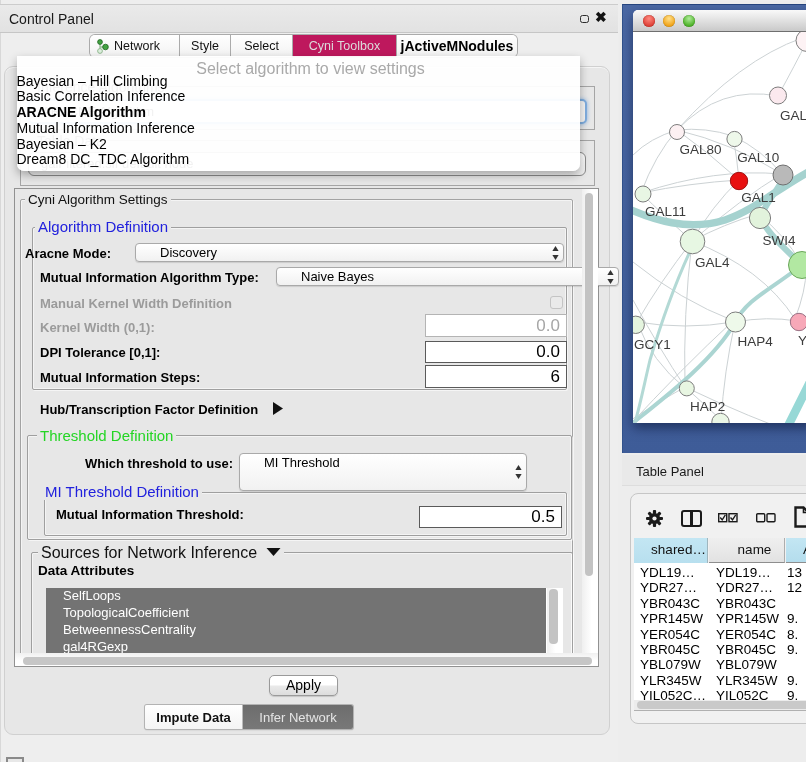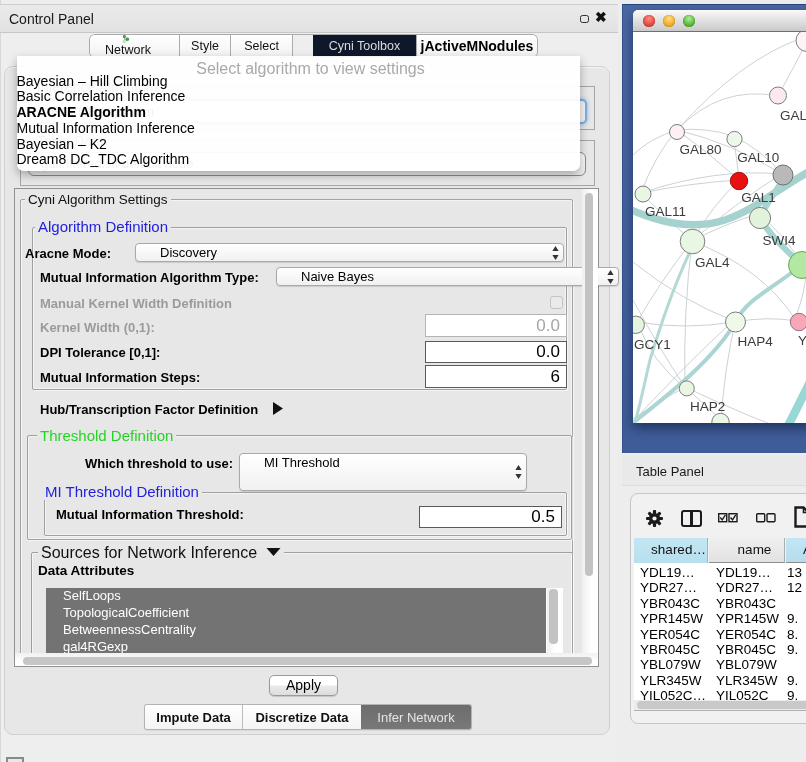--- a/index.html
+++ b/index.html
@@ -22,37 +22,37 @@
 
 <div class="abs" style="left:0;top:4px;width:618px;height:29px;background:linear-gradient(#eaeaea,#e2e2e2);border-top:1px solid #cccccc;border-bottom:1px solid #c6c6c6;"></div>
 <div class="abs" style="left:9px;top:11px;font-size:14px;color:#1a1a1a;">Control Panel</div>
 
 <div class="abs" style="left:580px;top:15px;width:9px;height:8px;border:1.5px solid #2c2c2c;border-radius:2.5px;"></div>
 <div class="abs" style="left:595px;top:9px;font-size:14px;font-weight:bold;color:#111;">✖</div>
 
 <div class="abs" style="left:4px;top:66px;width:606px;height:669px;background:#e7e7e7;border:1px solid #d0d0d0;border-radius:9px;box-shadow:inset 0 1px 0 #f5f5f5;"></div>
 
 <div class="abs" style="left:90px;top:35px;height:22px;display:flex;border-radius:5px;box-shadow:0 0 0 1px #ababab;overflow:hidden;">
-  <div style="width:90px;background:linear-gradient(#ffffff,#f2f2f2);display:flex;align-items:center;justify-content:center;border-right:1px solid #ababab;padding-right:13px;flex-direction:column;">
+  <div style="width:90px;background:linear-gradient(#ffffff,#f2f2f2);display:flex;align-items:center;justify-content:center;border-right:1px solid #ababab;padding-right:13px;">
     <svg width="14" height="15" viewBox="0 0 14 15" style="margin-right:4px;">
       <line x1="4" y1="3" x2="4" y2="12" stroke="#9bbf9b" stroke-width="1.4"></line>
       <line x1="4" y1="8" x2="9" y2="8" stroke="#9bbf9b" stroke-width="1.4"></line>
       <circle cx="4" cy="3" r="2.4" fill="#44a344" stroke="#1e641e" stroke-width="0.8"></circle>
       <circle cx="9.5" cy="8" r="2.8" fill="#44a344" stroke="#1e641e" stroke-width="0.8"></circle>
       <circle cx="4" cy="12" r="2.4" fill="#dff0df" stroke="#7fae7f" stroke-width="0.8"></circle>
     </svg>
     <span style="font-size:12.5px;color:#111;">Network</span>
     </div>
   <div style="width:51px;background:linear-gradient(#ffffff,#f2f2f2);display:flex;align-items:center;justify-content:center;border-right:1px solid #ababab;">
       <span style="font-size:12.5px;color:#111;">Style</span>
     </div>
   <div style="width:62px;background:linear-gradient(#ffffff,#f2f2f2);display:flex;align-items:center;justify-content:center;border-right:1px solid #ababab;">
       <span style="font-size:12.5px;color:#111;">Select</span>
     </div>
-  <div style="width:104px;background:#0f172a;display:flex;align-items:center;justify-content:center;border-right:1px solid #ababab;margin-left:20px;">
+  <div style="width:104px;background:#be185d;display:flex;align-items:center;justify-content:center;border-right:1px solid #ababab;">
       <span style="font-size:12.5px;color:#dcdcdc;">Cyni Toolbox</span>
     </div>
   <div style="width:120px;background:linear-gradient(#ffffff,#f2f2f2);display:flex;align-items:center;justify-content:center;">
       <span style="font-size:14px;color:#000;font-weight:bold;">jActiveMNodules</span>
     </div>
 </div>
 
 <div class="abs" style="left:20px;top:86px;width:575px;height:44px;border:1px solid #a5a5a5;background:#e7e7e7;"></div>
 <div class="abs" style="left:34px;top:79px;background:#e7e7e7;padding:0 3px;font-size:14px;color:#333;">Inference Algorithms</div>
 <div class="abs" style="left:28px;top:99px;width:559px;height:25px;border:2px solid #7fadde;border-radius:5px;box-shadow:0 0 4px #8ab4e4;background:#f4f4f4;font-size:13px;line-height:21px;padding-left:12px;color:#000;">ARACNE Algorithm</div>
@@ -126,23 +126,20 @@
 <div class="abs" style="left:46px;top:588px;width:517px;height:68px;background:#ffffff;"></div>
 <div class="abs" style="left:46px;top:588px;width:500px;height:68px;background:#737373;color:#fff;font-size:13px;line-height:16.9px;padding-left:17px;">SelfLoops<br>TopologicalCoefficient<br>BetweennessCentrality<br>gal4RGexp</div>
 <div class="abs" style="left:547px;top:588px;width:14px;height:68px;background:linear-gradient(to right,#f0f0f0,#ffffff 60%);"></div>
 <div class="scrthumbv" style="left:549px;top:589px;height:55px;width:9px;"></div>
 
 <div class="abs" style="left:269px;top:675px;width:69px;height:21px;border:1px solid #9a9a9a;border-radius:5px;background:linear-gradient(#ffffff,#ffffff 45%,#e9e9e9 55%,#dddddd);box-shadow:0 1px 1px rgba(0,0,0,.15);text-align:center;font-size:14px;line-height:19px;color:#000;">Apply</div>
 
 <div class="abs" style="left:145px;top:705px;height:24px;display:flex;border-radius:2px;overflow:hidden;box-shadow:0 0 0 1px #b3b3b3, 0 1px 2px rgba(0,0,0,.2);">
   <div style="width:98px;background:linear-gradient(#ffffff,#f4f4f4);display:flex;align-items:center;justify-content:center;border-right:1px solid #bbbbbb;">
       <span style="font-size:13px;font-weight:bold;color:#111;">Impute Data</span>
-    </div>
-  <div style="width:118px;background:linear-gradient(#ffffff,#f4f4f4);display:flex;align-items:center;justify-content:center;">
-      <span style="font-size:13px;font-weight:bold;color:#111;">Discretize Data</span>
     </div>
   <div style="width:110px;background:linear-gradient(#6d6d6d,#787878);display:flex;align-items:center;justify-content:center;">
       <span style="font-size:13px;color:#e5e5e5;">Infer Network</span>
     </div>
 </div>
 
 <div class="abs" style="left:6px;top:757px;width:18px;height:10px;border:2px solid #8a8a8a;background:#e8e8e8;"></div>
 
 <div class="abs" style="left:622px;top:4px;width:184px;height:449px;background:linear-gradient(#4a68a4,#3e5c98);border-top:1px solid #26457e;border-left:1px solid #31528c;"></div>
 

